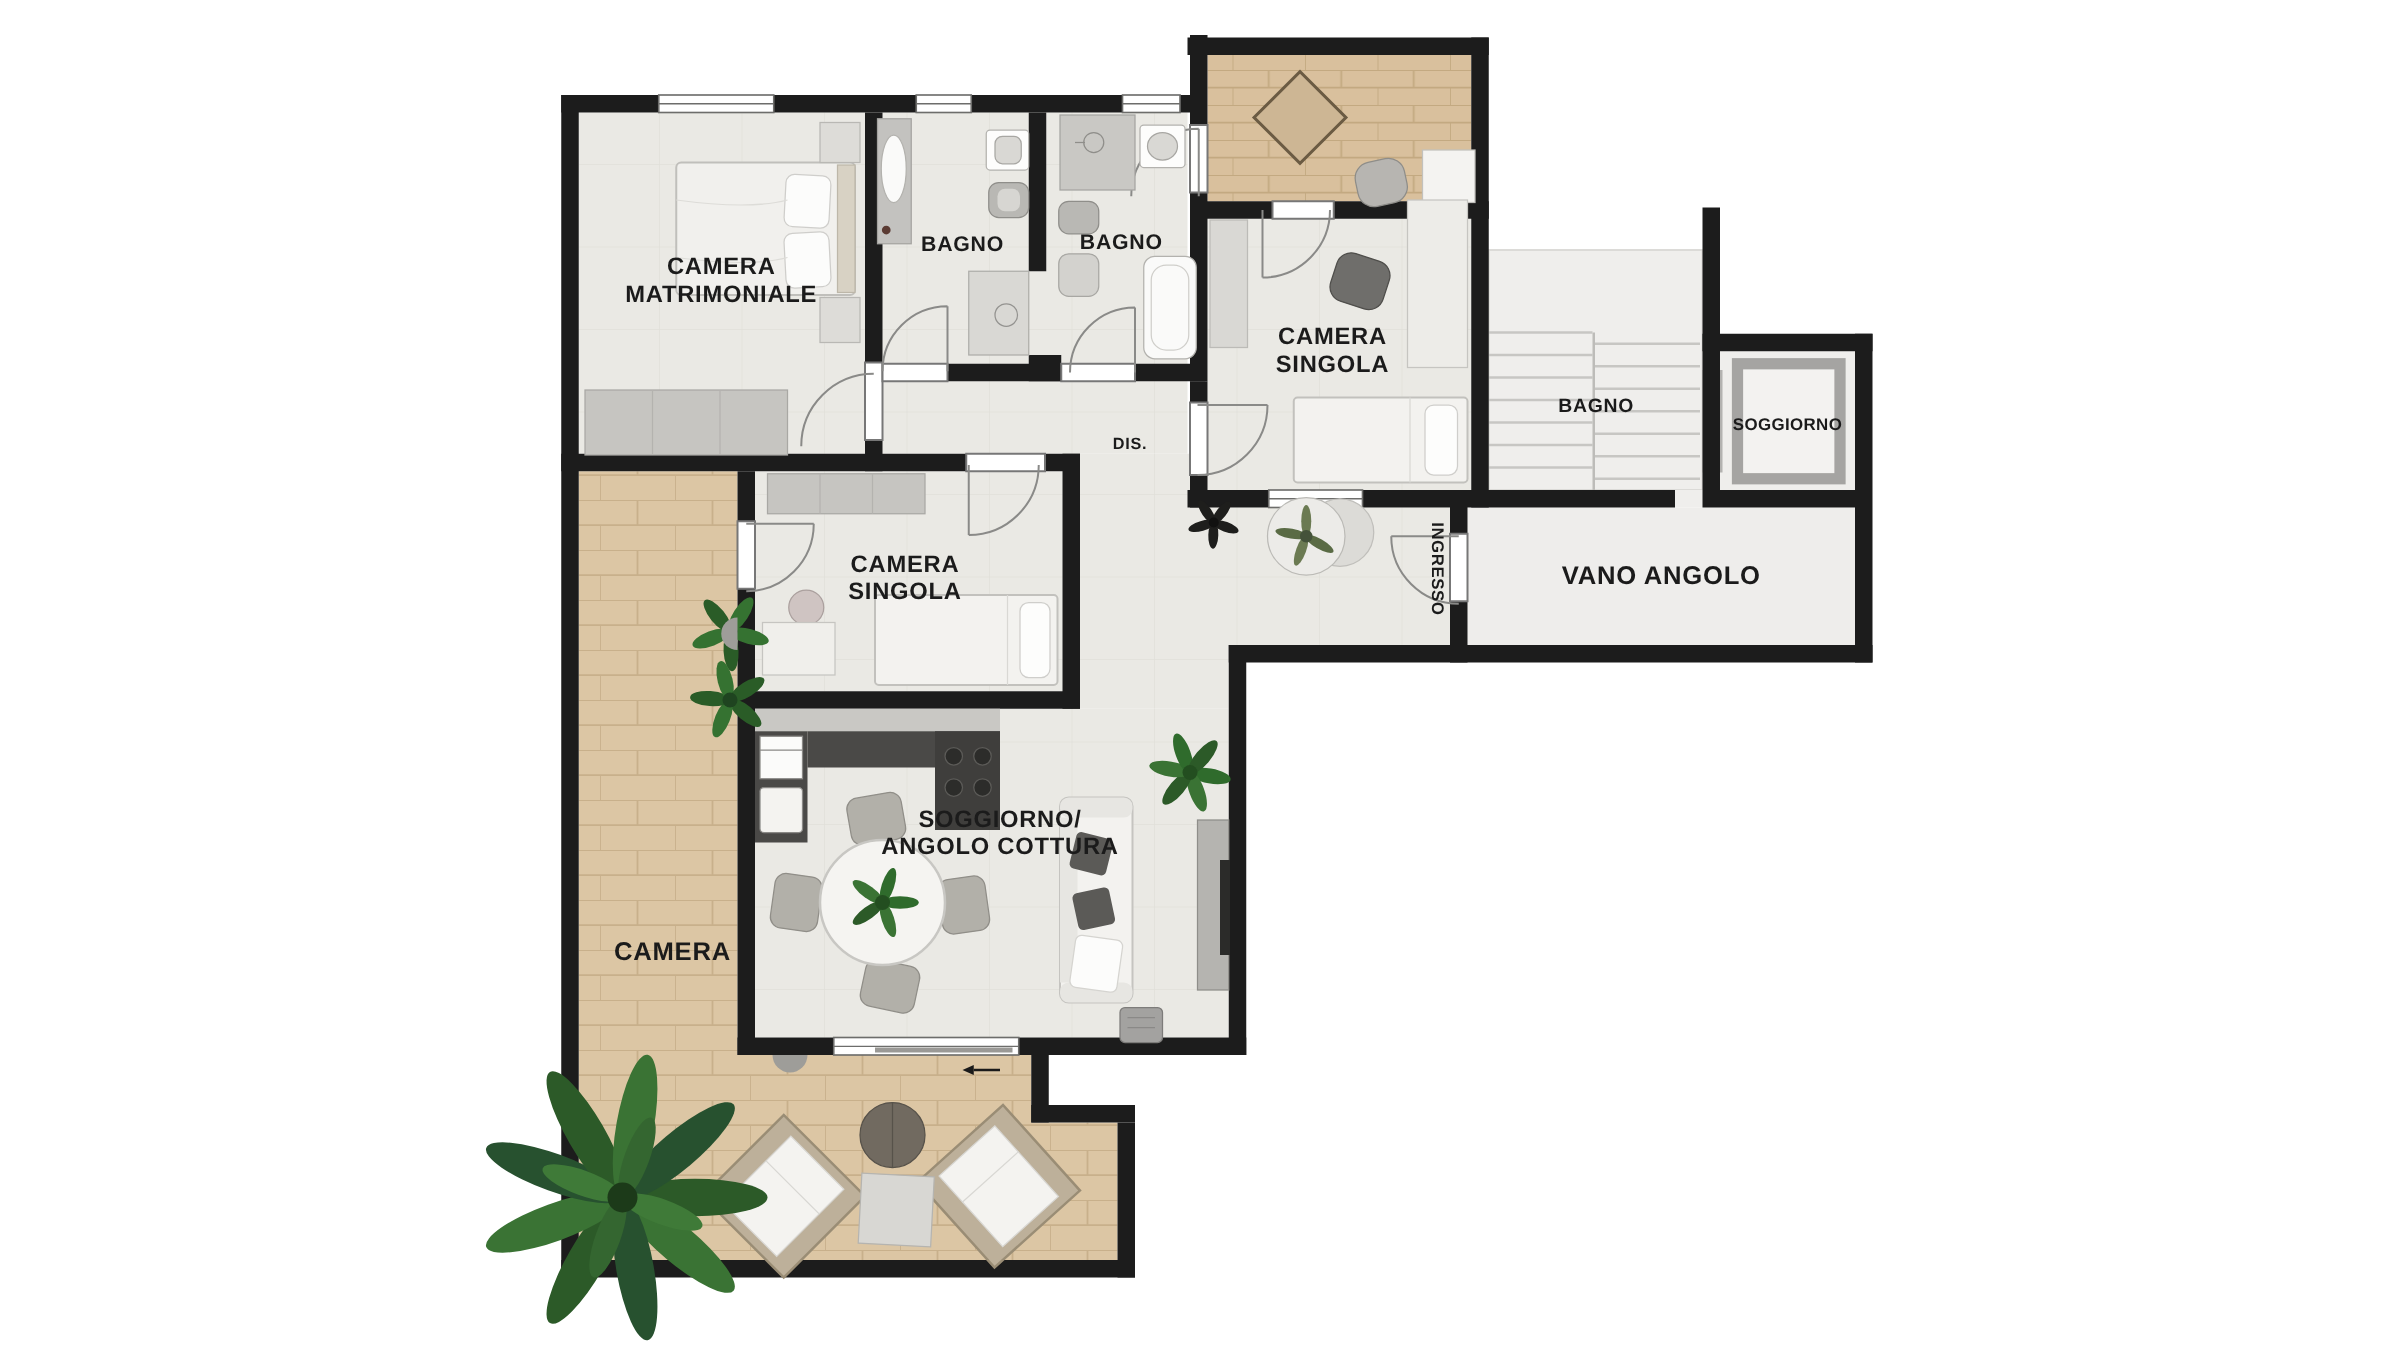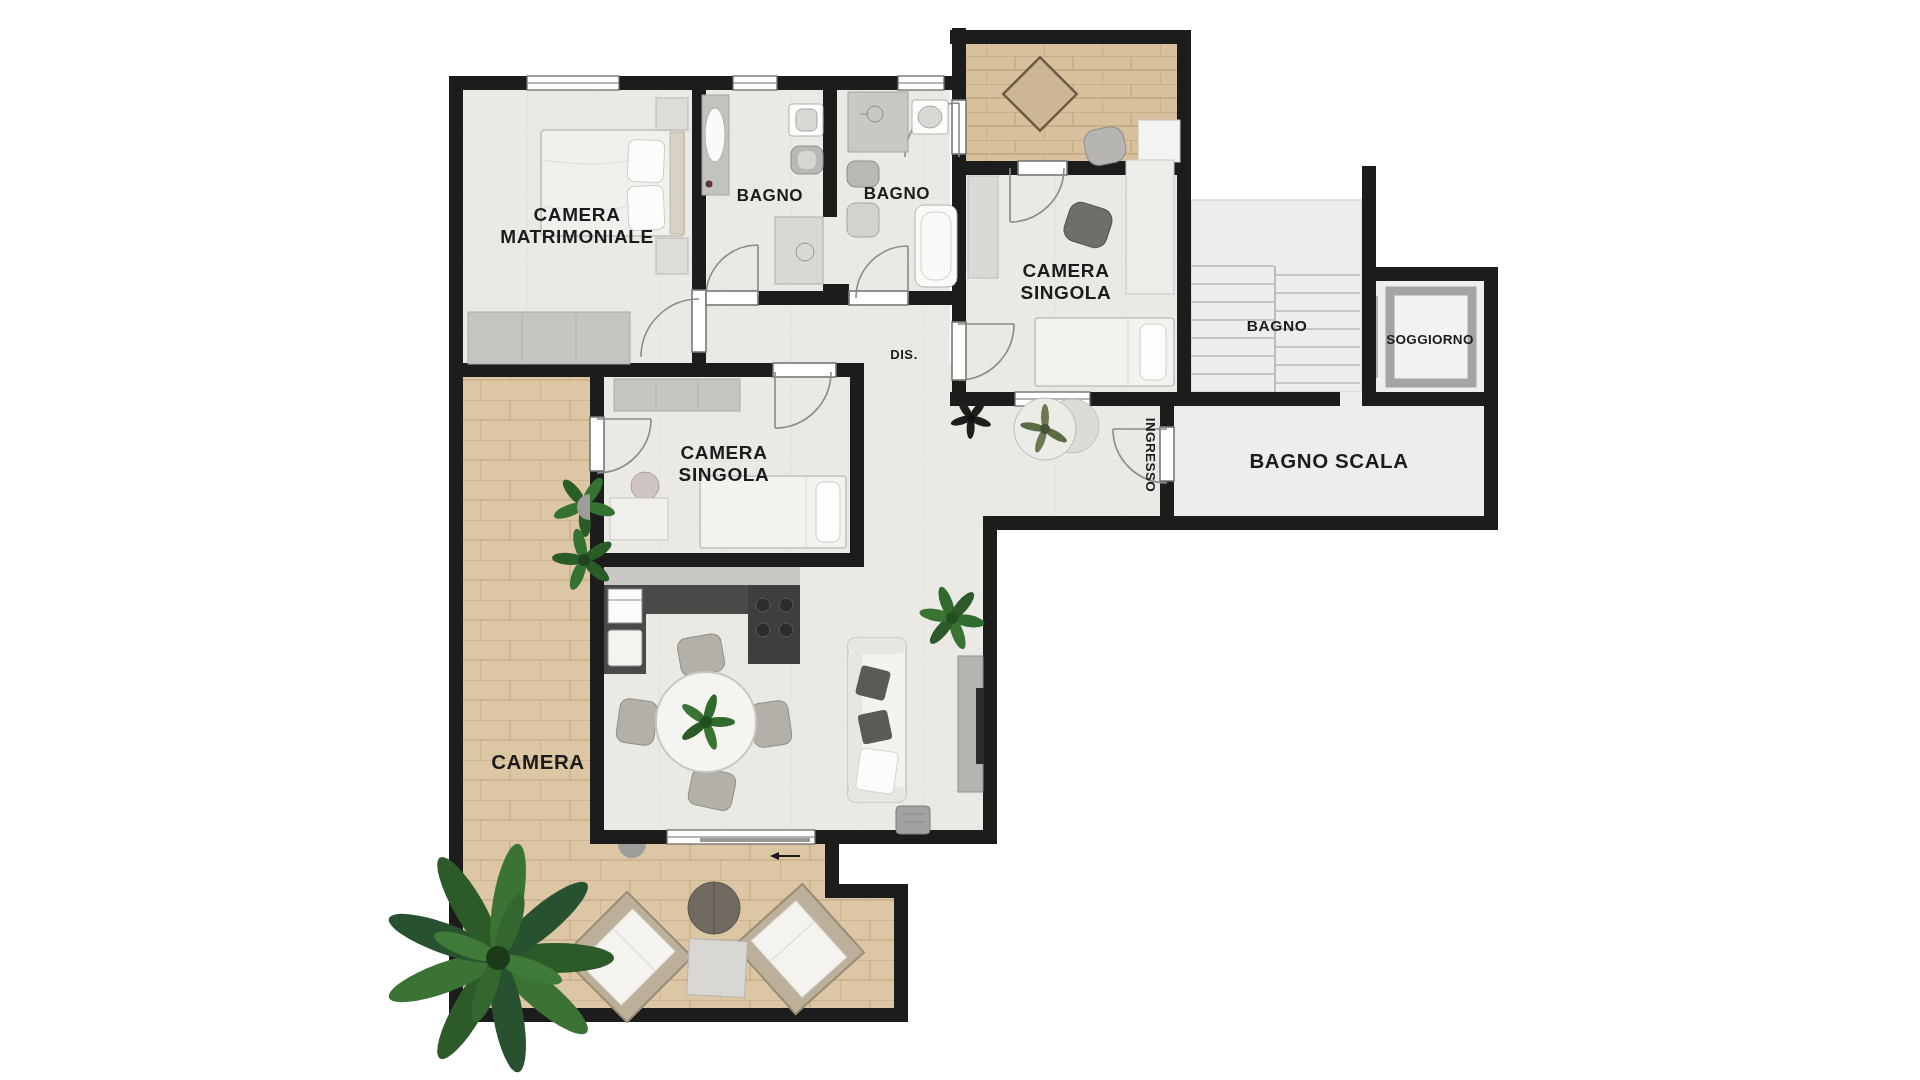--- a/index.html
+++ b/index.html
@@ -360,19 +360,21 @@
 
 <div class="room-label" style="left:577px;top:226px;font-size:19px">CAMERA
 MATRIMONIALE</div>
 <div class="room-label" style="left:770px;top:196px;font-size:17px">BAGNO</div>
 <div class="room-label" style="left:897px;top:194px;font-size:17px">BAGNO</div>
 <div class="room-label" style="left:1066px;top:282px;font-size:19px">CAMERA
 SINGOLA</div>
 <div class="room-label" style="left:904px;top:355px;font-size:13px">DIS.</div>
 <div class="room-label" style="left:1277px;top:326px;font-size:15.5px">BAGNO</div>
 <div class="room-label" style="left:1430px;top:340px;font-size:13.5px;letter-spacing:.3px">SOGGIORNO</div>
-<div class="room-label" style="left:1329px;top:461px;font-size:20.5px">BAGNO SCALA</div>
+<div class="room-label" style="left:1329px;top:461px;font-size:20.5px">VANO ANGOLO</div>
 <div class="room-label rot" style="left:1150px;top:455px;font-size:13.5px;letter-spacing:.4px">INGRESSO</div>
 <div class="room-label" style="left:724px;top:464px;font-size:19px">CAMERA
 SINGOLA</div>
+<div class="room-label" style="left:800px;top:668px;font-size:19px">SOGGIORNO/
+ANGOLO COTTURA</div>
 <div class="room-label" style="left:538px;top:762px;font-size:20.5px">CAMERA</div>
 
 </div>
 
 </body></html>

